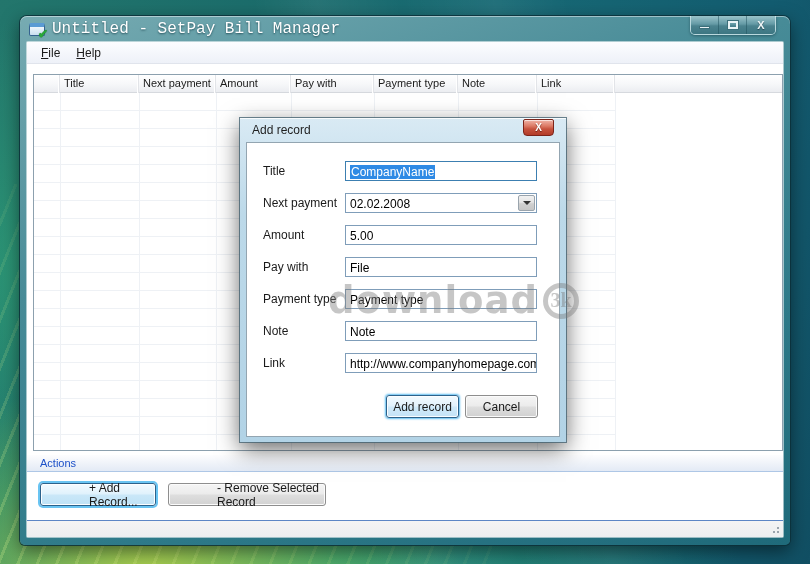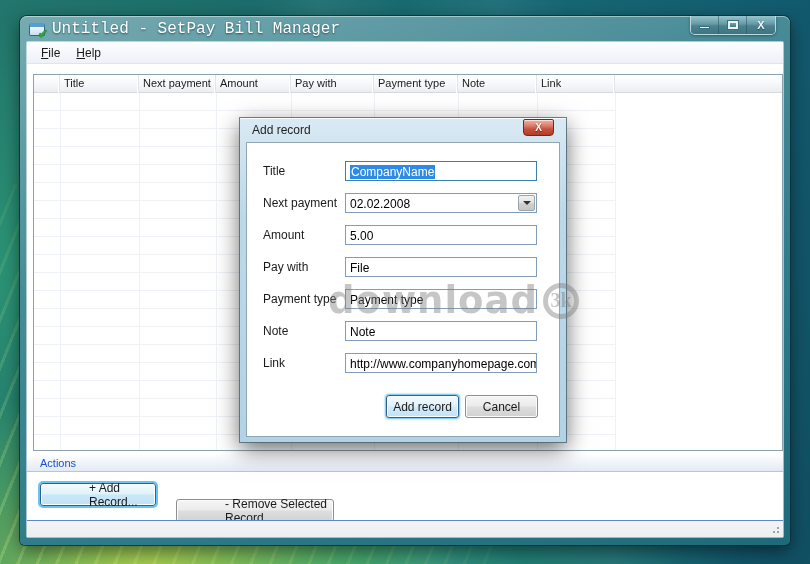--- a/index.html
+++ b/index.html
@@ -65,23 +65,23 @@
   .vline { position:absolute; top:0; bottom:0; width:1px; background:#eef1f5; }
 
   
   .actionsbar { position:absolute; left:0; right:0; top:391px; height:17px; padding-left:13px; line-height:16px;
     font-size:11px; color:#1c50c8; background:linear-gradient(#fdfdfe, #e3eaf5); border-bottom:1px solid #aec7e6; }
   .big-btn { position:absolute; height:23px; font-size:12px; color:#1a1a1a; display:flex; align-items:center; justify-content:center;
     border-radius:3px; cursor:default;padding-left:48px; }
   .btn-add { left:13px; top:419px; width:116px;
     background:linear-gradient(#f4fbff, #e1f2fc 45%, #c9e7f8 55%, #bfe2f6);
     border:1px solid #2c628b; box-shadow:0 0 0 2px #69c4f2, inset 0 0 0 1px #fdfeff; }
-  .btn-remove { left:149px; top:419px; width:158px;
+  .btn-remove { left:141px; top:419px; width:158px;
     background:linear-gradient(#f5f5f5, #ececec 45%, #dddddd 55%, #d2d2d2);
-    border:1px solid #8e8e8e; box-shadow:inset 0 0 0 1px #fbfbfb;margin-top:16px; }
+    border:1px solid #8e8e8e; box-shadow:inset 0 0 0 1px #fbfbfb; }
   .statusbar { position:absolute; left:0; right:0; bottom:0; height:17px; background:linear-gradient(#f4f4f4,#eceef0);
     border-top:1px solid #5c86c5; }
   .grip { position:absolute; right:3px; bottom:3px; width:9px; height:9px;
     background:
       radial-gradient(circle 1px at 7px 7px, #9aa4ad 99%, transparent),
       radial-gradient(circle 1px at 7px 3px, #9aa4ad 99%, transparent),
       radial-gradient(circle 1px at 3px 7px, #9aa4ad 99%, transparent); }
 
   
   .dialog { position:absolute; left:240px; top:118px; width:326px; height:324px; z-index:40;

